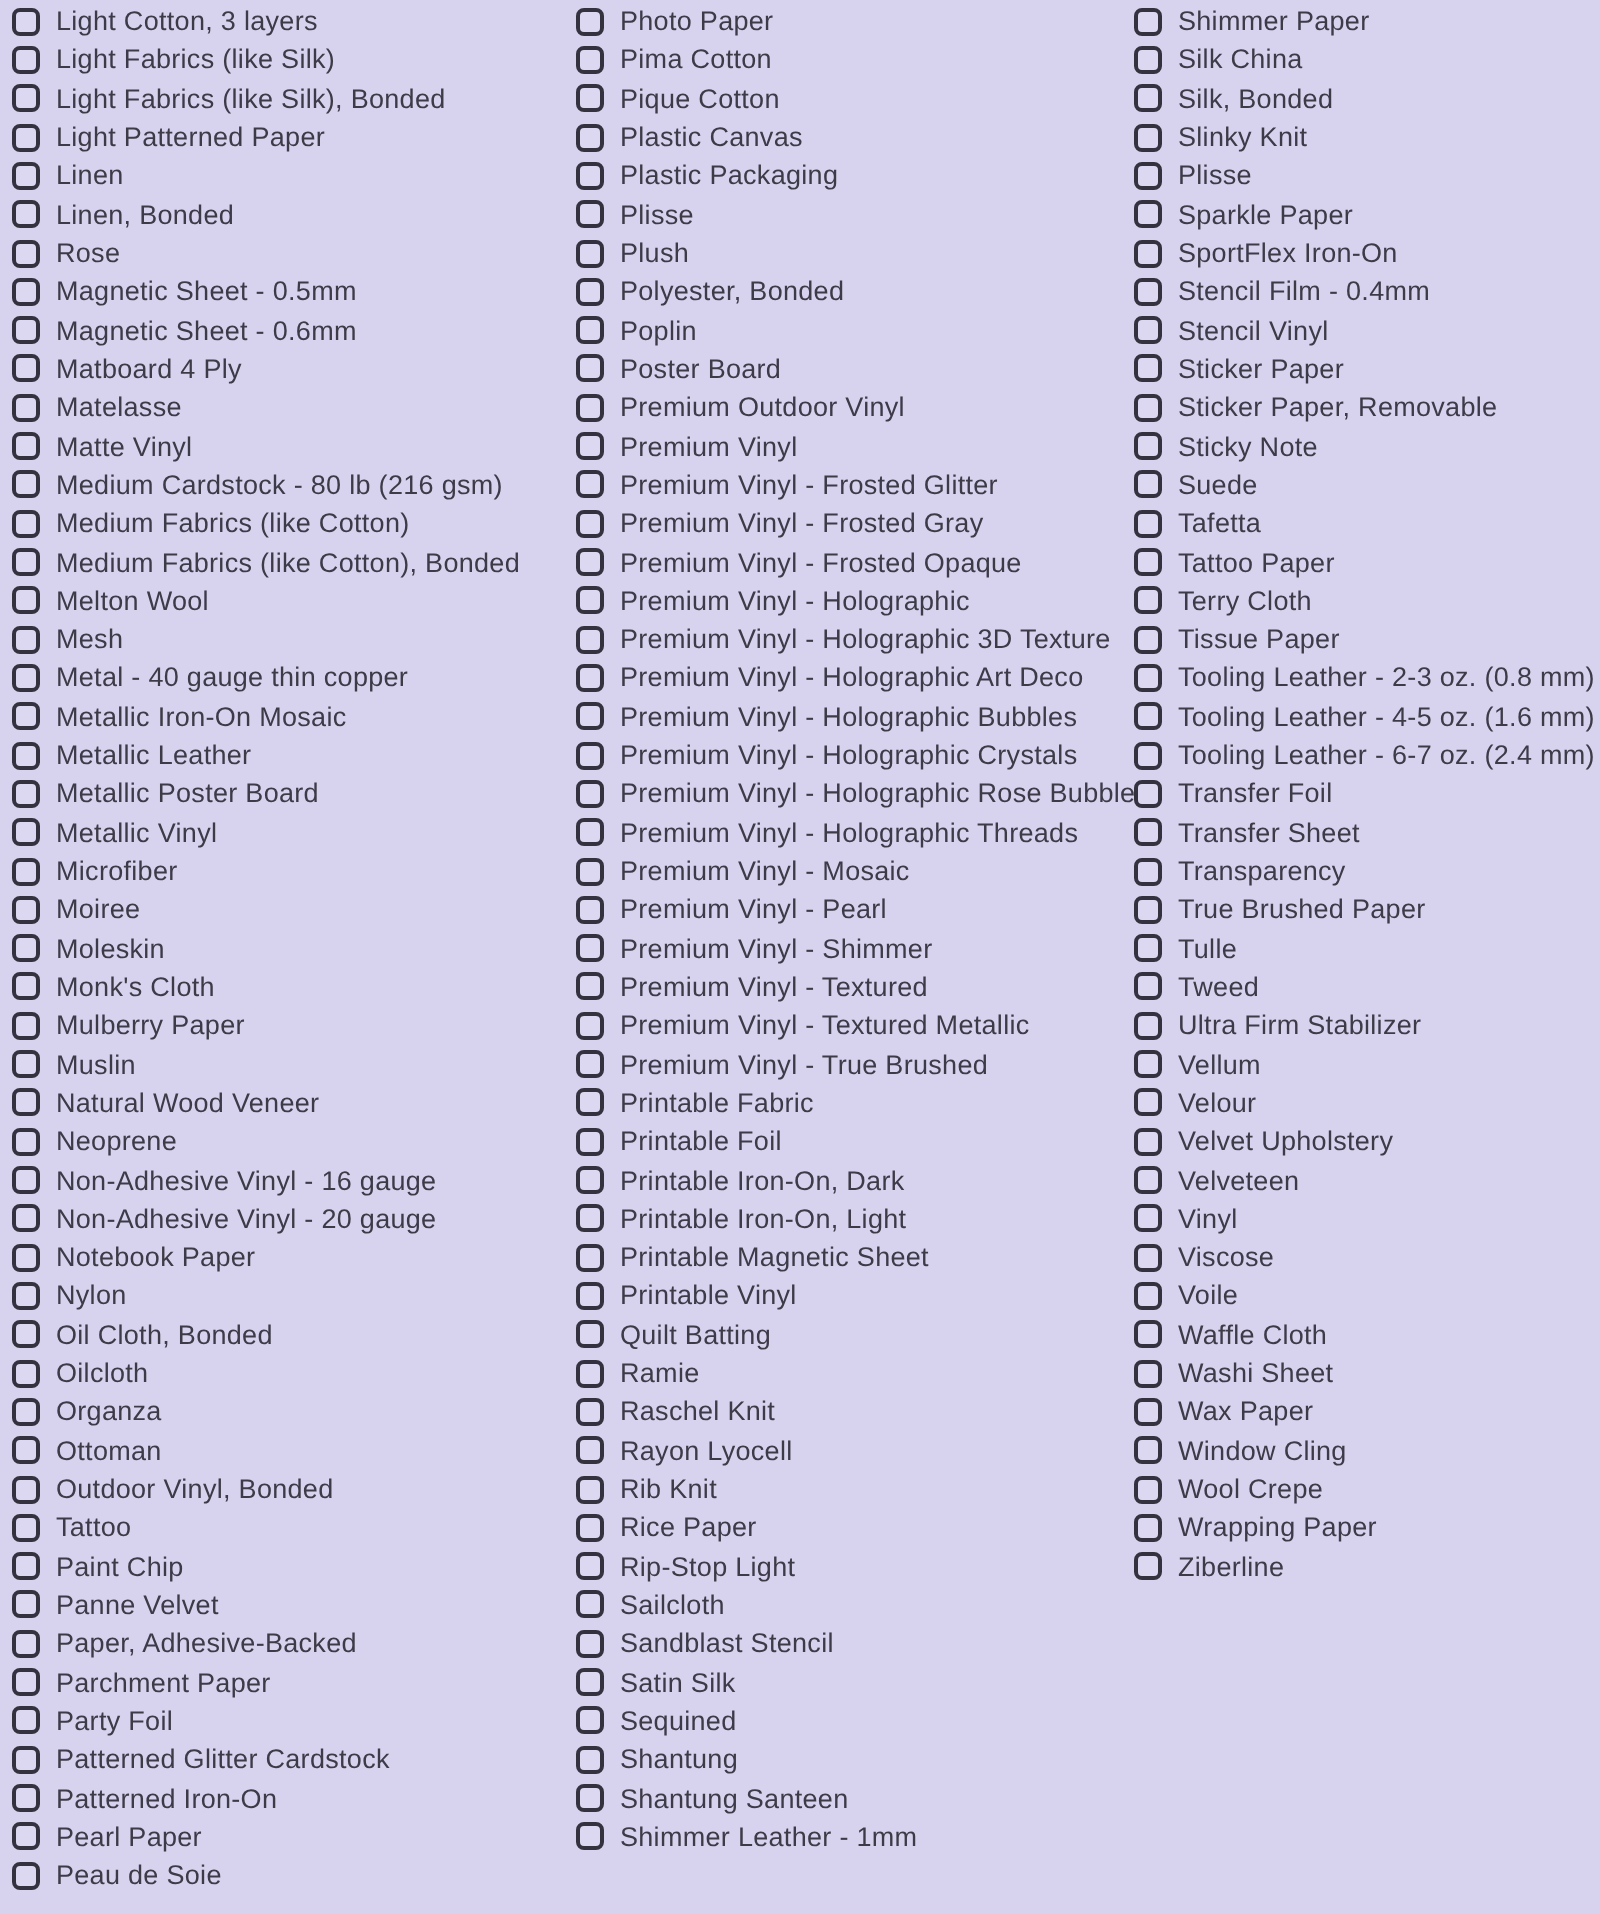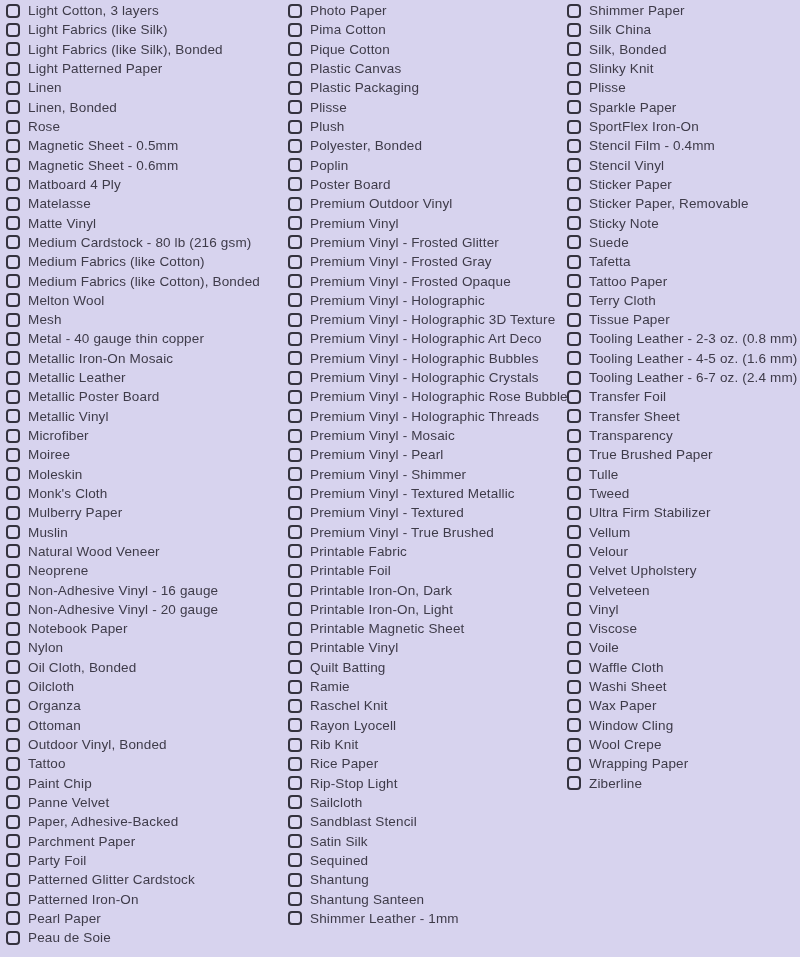--- a/index.html
+++ b/index.html
@@ -347,25 +347,25 @@
       <div class="row">
         <span class="cb" role="checkbox" aria-checked="false"></span>
         <span class="label">Premium Vinyl - Pearl</span>
       </div>
       <div class="row">
         <span class="cb" role="checkbox" aria-checked="false"></span>
         <span class="label">Premium Vinyl - Shimmer</span>
       </div>
       <div class="row">
         <span class="cb" role="checkbox" aria-checked="false"></span>
+        <span class="label">Premium Vinyl - Textured</span>
+      </div>
+      <div class="row">
+        <span class="cb" role="checkbox" aria-checked="false"></span>
         <span class="label">Premium Vinyl - Textured Metallic</span>
-      </div>
-      <div class="row">
-        <span class="cb" role="checkbox" aria-checked="false"></span>
-        <span class="label">Premium Vinyl - Textured</span>
       </div>
       <div class="row">
         <span class="cb" role="checkbox" aria-checked="false"></span>
         <span class="label">Premium Vinyl - True Brushed</span>
       </div>
       <div class="row">
         <span class="cb" role="checkbox" aria-checked="false"></span>
         <span class="label">Printable Fabric</span>
       </div>
       <div class="row">

